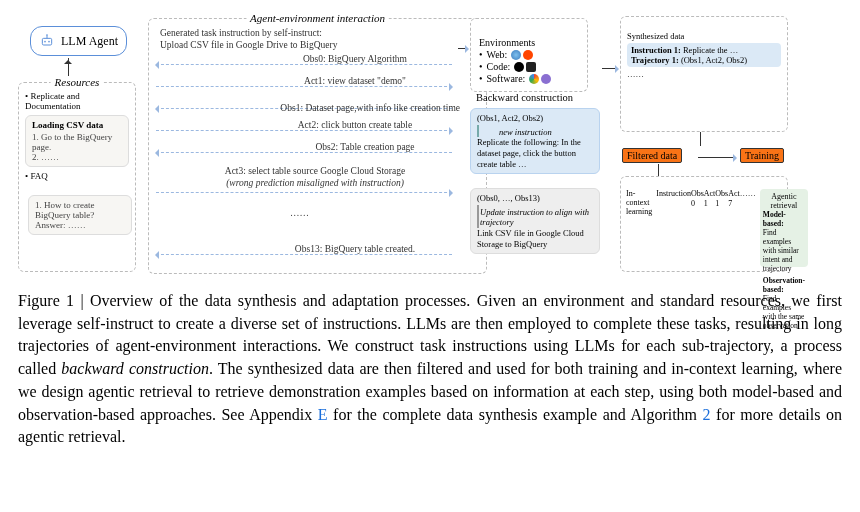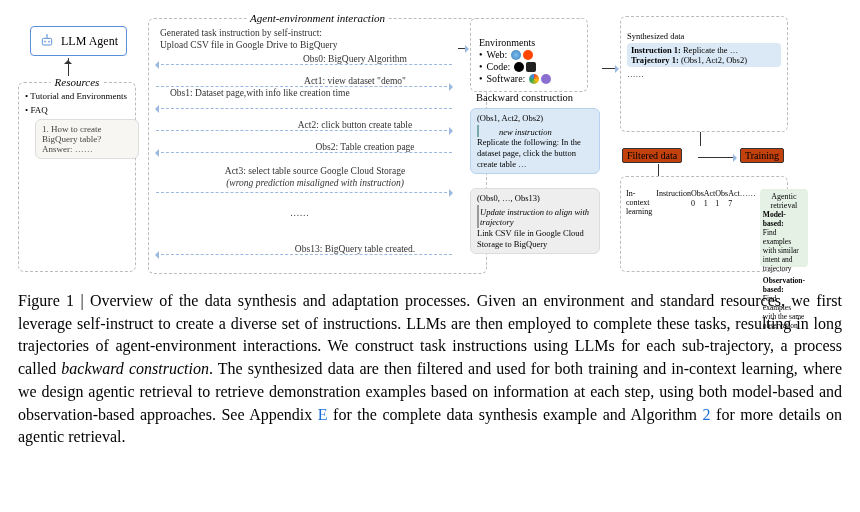--- a/index.html
+++ b/index.html
@@ -2,21 +2,21 @@
 <html><head>
 <meta charset="utf-8">
 <style>
 html,body{margin:0;padding:0;background:#fff;font-family:"Times New Roman",Georgia,serif;color:#000}
 body{width:860px;height:512px;overflow:hidden;position:relative}
 *{box-sizing:border-box}
 .figure{position:relative;width:840px;margin:8px auto 0 auto}
 .panel{position:absolute;border:1px solid transparent;border-radius:6px}
 .panel>.panel-title{position:absolute;top:-7px;left:50%;transform:translateX(-50%);background:#fff;font-style:italic;font-size:11px;padding:0 4px;white-space:nowrap}
 .panel.outline{border:1.5px dashed #bbb}
-.agent-box{position:absolute;border:1.5px solid #5b8fd9;border-radius:4px;background:#fff;padding:6px 8px;font-size:12px;display:flex;align-items:center;gap:6px}
+.agent-box{position:absolute;border:1.5px solid #5b8fd9;border-radius:12px;background:#fff;padding:6px 8px;font-size:12px;display:flex;align-items:center;gap:6px}
 .robot-icon{width:16px;height:16px;display:inline-block}
 .robot-icon svg{width:16px;height:16px}
 .res-card{position:absolute;border:1px solid #ddd;border-radius:6px;background:#f7f6f3;padding:4px 6px;font-size:9px;color:#444}
 .res-card .hdr{font-weight:bold;margin-bottom:2px;color:#000}
 .trace-line{position:absolute;font-size:9.5px;color:#333;width:290px}
 .trace-line.gen{font-style:normal}
 .trace-line.wrong{font-style:italic}
 .env-box{position:absolute;border:1.5px dashed #bbb;border-radius:6px;background:#fff;padding:18px 8px 6px 8px;font-size:10px;width:118px}
 .env-row{margin:1px 0;display:flex;align-items:center;gap:4px}
 .env-icons{display:inline-flex;gap:2px}
@@ -25,21 +25,21 @@
 .bwd-card .traj{font-size:8.5px}
 .bwd-card .instr{font-style:italic;border-top:1px dashed #999;margin-top:2px;padding-top:2px}
 .bwd-blue{background:#dbe9f6;border:1px solid #b9d3ef}
 .bwd-gray{background:#eee;border:1px solid #ddd}
 .syn-box{position:absolute;border:1.5px dashed #bbb;border-radius:6px;padding:14px 6px 4px 6px;font-size:8.5px;width:168px}
 .syn-row{border-radius:4px;padding:2px 4px;margin:2px 0}
 .syn-row .b{font-weight:bold}
 .icl-box{position:absolute;border:1.5px dashed #bbb;border-radius:6px;padding:12px 5px 4px 5px;font-size:8px;width:168px;display:flex;gap:4px}
 .icl-left{display:flex;flex-direction:row;font-size:8px;line-height:1.3}
 .icl-right{background:#e5f1e5;border-radius:4px;padding:3px;font-size:7.5px;flex:1}
-.box-label{position:absolute;font-size:10px;border:1.2px solid #333;border-radius:2px;padding:1px 4px;background:#c2410c}
+.box-label{position:absolute;font-size:10px;border:1.2px solid #333;border-radius:2px;padding:1px 4px;background:#f97316}
 .harrow{position:absolute;height:0;border-top:1.5px dashed #9bb8e0}
 .harrow.solid{border-top-style:solid}
 .harrow::after{content:"";position:absolute;right:-5px;top:-4px;border:4px solid transparent;border-left-color:#9bb8e0}
 .harrow.rev::after{left:-5px;right:auto;border-left-color:transparent;border-right-color:#9bb8e0}
 .caption{position:absolute;top:290px;left:18px;width:824px;font-size:16px;line-height:1.42;text-align:justify;font-family:"Times New Roman",Georgia,serif}
 .caption .link{color:#1a6edb}
 .label-text{position:absolute;font-size:10px}
 </style>
 </head>
 <body>
@@ -58,42 +58,47 @@
     </span>
     <span>LLM Agent</span>
   </div>
 
   <div style="position:absolute;left:58px;top:50px;width:0;height:22px;border-left:1.5px solid #333"></div>
   <div style="position:absolute;left:54px;top:48px;border:4px solid transparent;border-bottom-color:#333"></div>
 
   <div class="panel outline" style="left:8px;top:74px;width:118px;height:190px">
     <div class="panel-title">Resources</div>
     <div style="padding:8px 6px 2px 6px;font-size:9px">
-      <div style="font-size:9px">• <span>Tutorial and Environments</span></div>
+      <div style="font-size:9px">• <span>Replicate and Documentation</span></div>
+    </div>
+    <div class="res-card" style="position:relative;margin:2px 6px;left:0">
+      <div class="hdr">Loading CSV data</div>
+      <div>1. Go to the BigQuery page.</div>
+      <div>2. ……</div>
     </div>
     <div style="padding:2px 6px;font-size:9px">
       <div>• <span>FAQ</span></div>
     </div>
-    <div class="res-card" style="position:relative;margin:2px 6px;left:10px">
+    <div class="res-card" style="position:relative;margin:12px 6px;left:3px">
       <div>1. How to create BigQuery table?</div>
       <div>Answer: ……</div>
     </div>
   </div>
 
   <div class="panel outline" style="left:138px;top:10px;width:339px;height:256px">
     <div class="panel-title">Agent-environment interaction</div>
   </div>
   <div class="trace-line gen" style="left:150px;top:20px">Generated task instruction by self-instruct:</div>
   <div class="trace-line gen" style="left:150px;top:32px">Upload CSV file in Google Drive to BigQuery</div>
   <div class="harrow rev" style="left:146px;top:56px;width:296px"></div>
   <div class="trace-line" style="left:200px;top:46px;text-align:center">Obs0: BigQuery Algorithm</div>
   <div class="harrow" style="left:146px;top:78px;width:296px"></div>
   <div class="trace-line" style="left:200px;top:68px;text-align:center">Act1: view dataset "demo"</div>
   <div class="harrow rev" style="left:146px;top:100px;width:296px"></div>
-  <div class="trace-line" style="left:160px;top:80px;text-align:left">Obs1: Dataset page,with info like creation time</div>
+  <div class="trace-line" style="left:160px;top:95px;text-align:right">Obs1: Dataset page,with info like creation time</div>
   <div class="harrow" style="left:146px;top:122px;width:296px"></div>
   <div class="trace-line" style="left:200px;top:112px;text-align:center">Act2: click button create table</div>
   <div class="harrow rev" style="left:146px;top:144px;width:296px"></div>
   <div class="trace-line" style="left:210px;top:134px;text-align:center">Obs2: Table creation page</div>
   <div class="harrow" style="left:146px;top:184px;width:296px"></div>
   <div class="trace-line" style="left:160px;top:158px;text-align:center">Act3: select table source Google Cloud Storage</div>
   <div class="trace-line wrong" style="left:160px;top:170px;text-align:center">(wrong prediction misaligned with instruction)</div>
   <div class="trace-line" style="left:280px;top:200px">……</div>
   <div class="harrow rev" style="left:146px;top:246px;width:296px"></div>
   <div class="trace-line" style="left:200px;top:236px;text-align:center">Obs13: BigQuery table created.</div>

